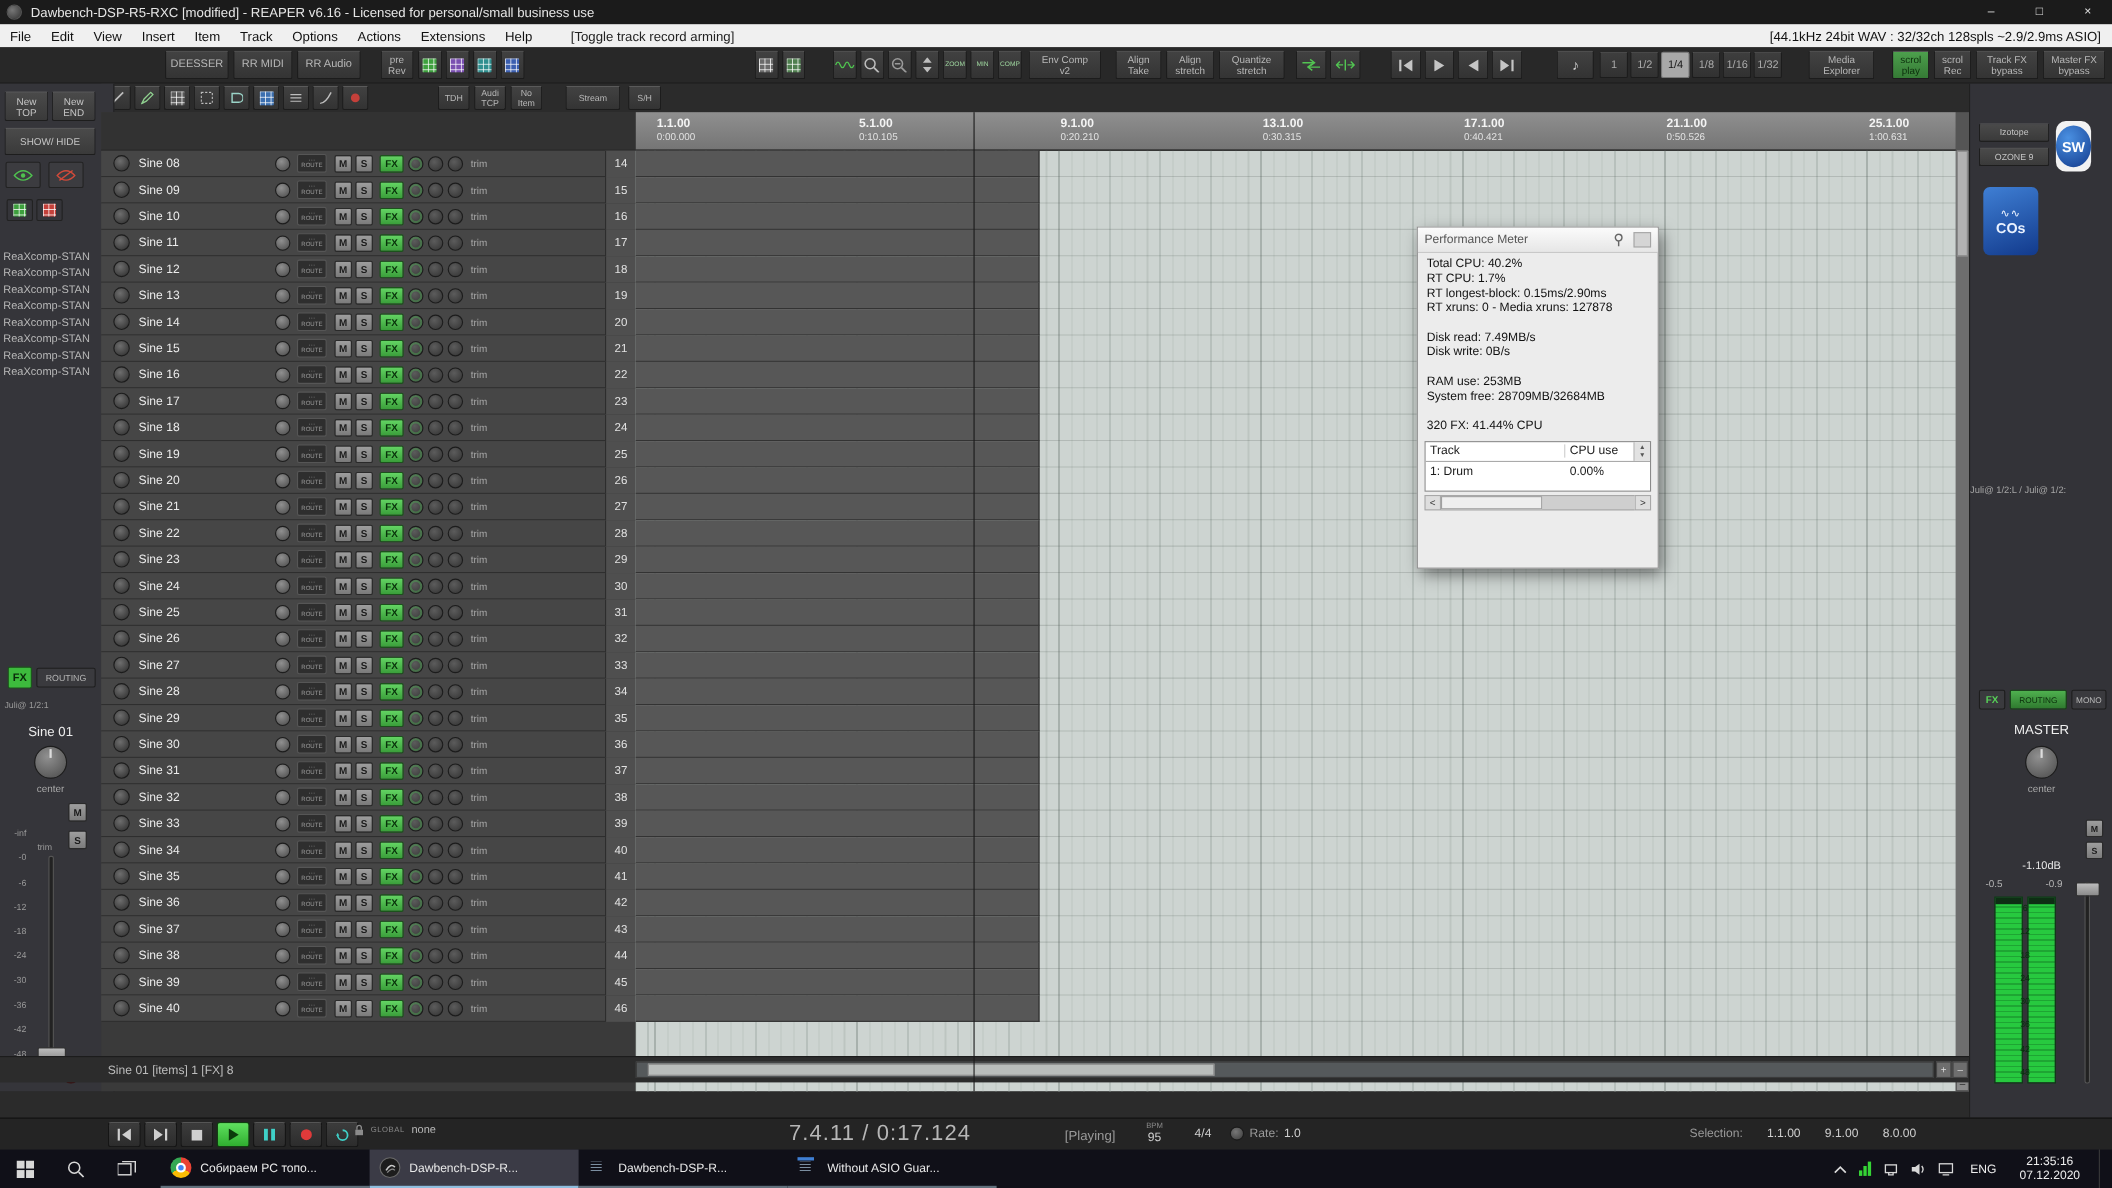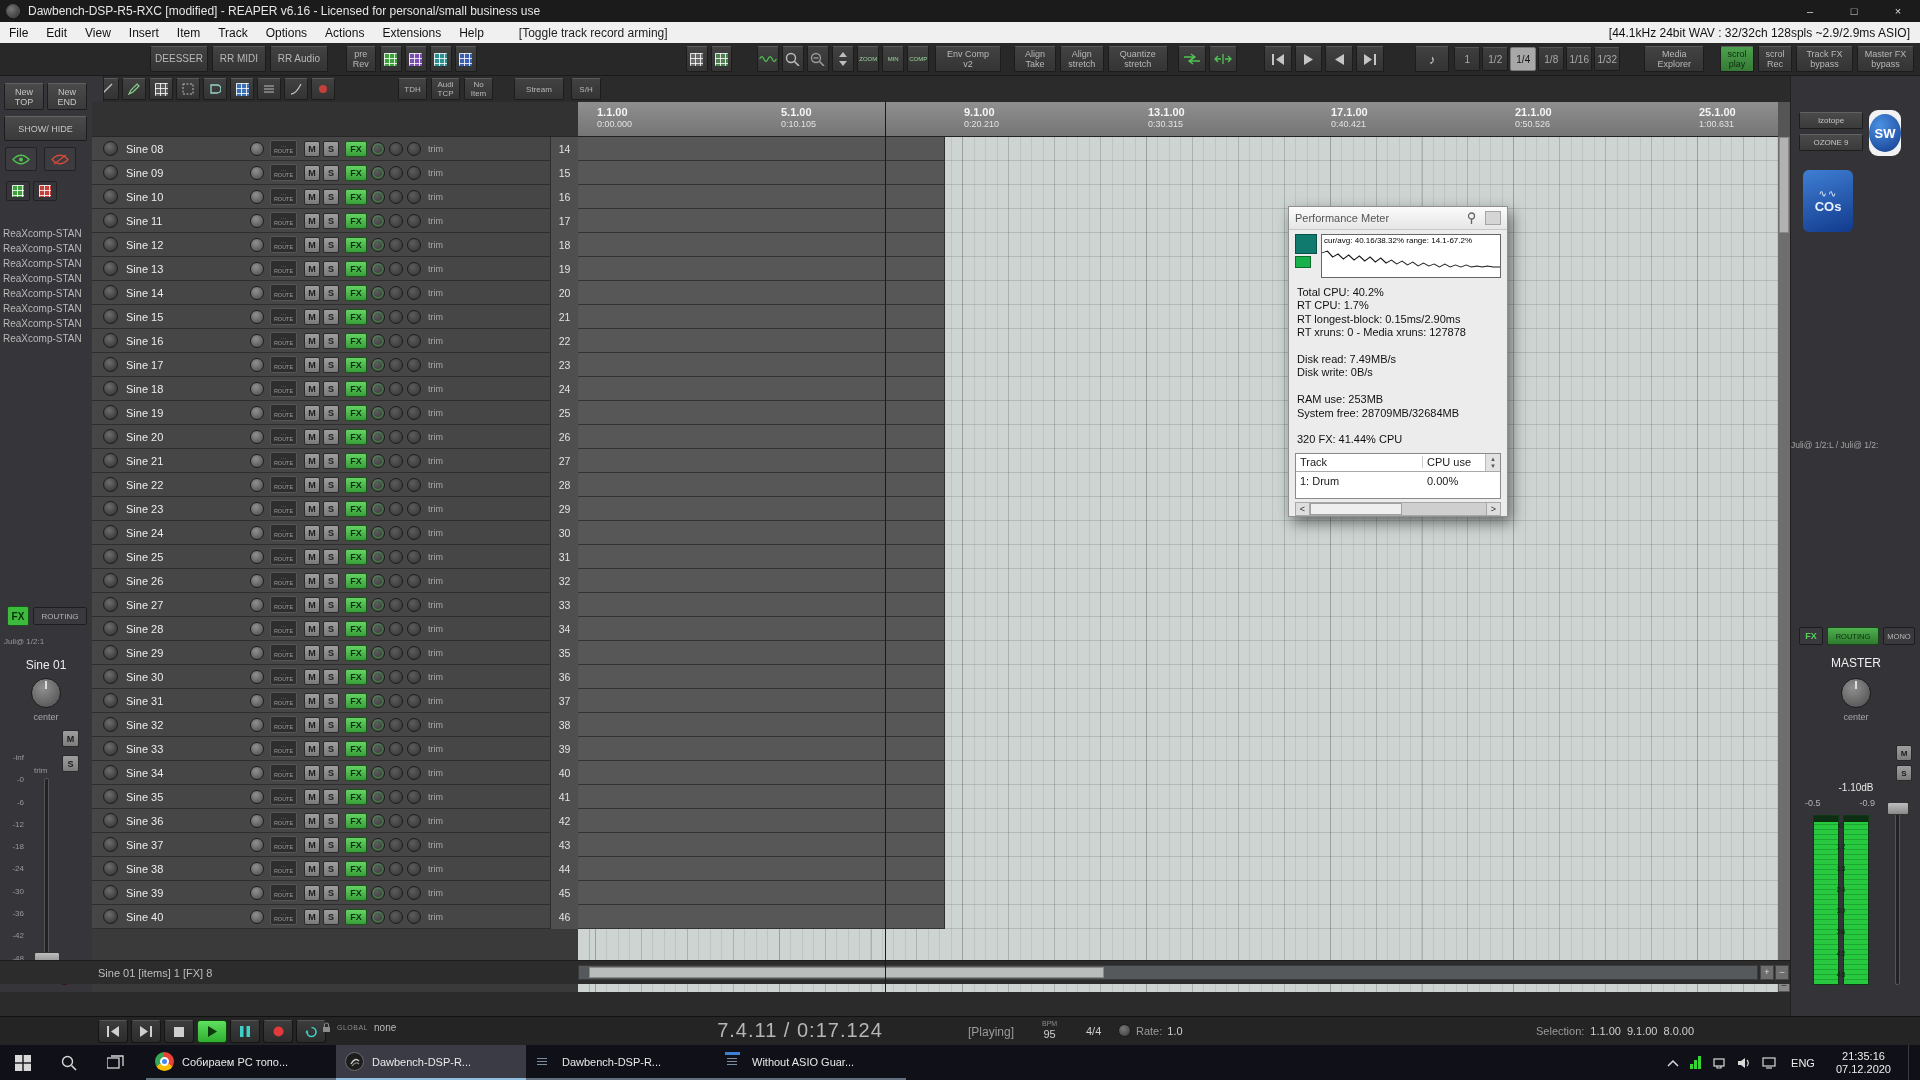--- a/index.html
+++ b/index.html
@@ -143,21 +143,21 @@
 #tpos{position:absolute;left:640px;top:2px;width:320px;text-align:center;font-size:20px;color:#b6b6b6;letter-spacing:1px}
 #tplaying{position:absolute;left:968px;top:8px;font-size:12px;color:#9a9a9a}
 #tbpm{position:absolute;left:1042px;top:2px;text-align:center;line-height:10px}
 #tbpm .l{font-size:7px;color:#8b8b8b}
 #tbpm .v{font-size:11px;color:#cfcfcf}
 #tsig{position:absolute;left:1086px;top:8px;font-size:11px;color:#cfcfcf}
 #trate{position:absolute;left:1118px;top:7px;display:flex;align-items:center;gap:5px}
 #trate .circ{width:13px;height:13px;border-radius:50%;background:radial-gradient(circle at 40% 35%,#777,#3a3a3a);border:1px solid #1a1a1a}
 #trate .l{font-size:11px;color:#9a9a9a}
 #trate .v{font-size:11px;color:#d0d0d0}
-#tsel{position:absolute;left:1536px;top:8px;display:flex;gap:6px;font-size:11px}
+#tsel{position:absolute;left:1536px;top:8px;display:flex;gap:22px;font-size:11px}
 #tsel .l{color:#9a9a9a}
 #tsel .v{color:#cfcfcf}
 
 
 #taskbar{position:absolute;left:0;top:1045px;width:1920px;height:35px;background:#101018;display:flex;align-items:stretch;color:#eee}
 .tkbtn{width:46px;display:flex;align-items:center;justify-content:center}
 .winbtn{width:190px;display:flex;align-items:center;gap:8px;padding:0 9px;border-bottom:2px solid #61707c;font-size:11px;color:#e8e8e8}
 .winbtn.active{background:#3b3b46;border-bottom-color:#8fbede}
 .winbtn .lbl{white-space:nowrap;overflow:hidden;text-overflow:ellipsis}
 .tb-ic{width:19px;height:19px;position:relative;flex:none}
@@ -1417,32 +1417,20 @@
     <div id="perf-title">
       <span>Performance Meter</span>
       <span class="pin">
           <svg width="11" height="12" viewBox="0 0 11 12">
             <circle cx="5.5" cy="4" r="3" fill="none" stroke="#666" stroke-width="1.3"></circle>
             <path d="M5.5 7 V12" stroke="#666" stroke-width="1.3"></path>
           </svg>
         </span>
       <span class="sq"></span>
     </div>
-    <div id="perf-graphrow">
-      <span id="perf-swatch">
-          <span class="t"></span>
-          <span class="g"></span>
-        </span>
-      <div id="perf-graph">
-        <div id="perf-caption">cur/avg: 40.16/38.32%  range: 14.1-67.2%</div>
-        <svg width="100%" height="28" viewBox="0 0 100 28" preserveAspectRatio="none">
-          <polyline points="0,7 3,5 6,11 9,8 12,13 15,9 18,14 21,10 24,15 27,11 30,16 33,12 36,17 39,14 42,18 45,15 48,19 51,16 54,20 57,17 60,20 63,18 66,21 69,18 72,21 75,19 78,21 81,19 84,21 87,20 90,21 93,20 96,21 100,21" fill="none" stroke="#1a1a1a" stroke-width="0.8"></polyline>
-        </svg>
-      </div>
-    </div>
     <div id="perf-stats">
 
     <div class="pline">Total CPU: 40.2%</div>
         <div class="pline">RT CPU: 1.7%</div>
         <div class="pline">RT longest-block: 0.15ms/2.90ms</div>
         <div class="pline">RT xruns: 0 - Media xruns: 127878</div>
         <div class="pline"></div>
         <div class="pline">Disk read: 7.49MB/s</div>
         <div class="pline">Disk write: 0B/s</div>
         <div class="pline"></div>

